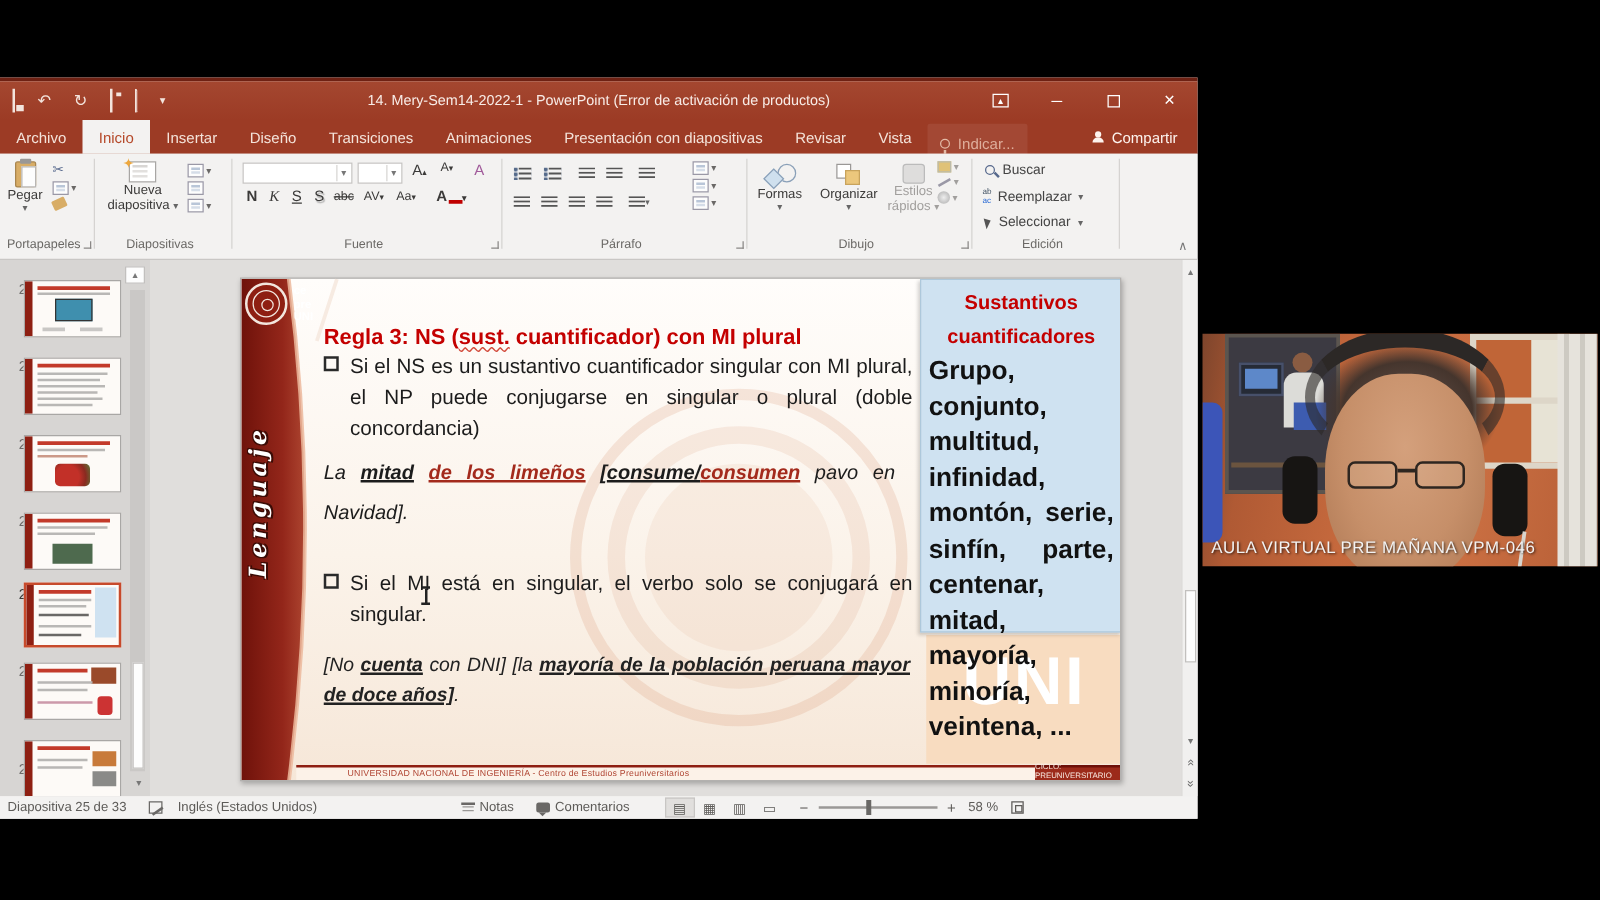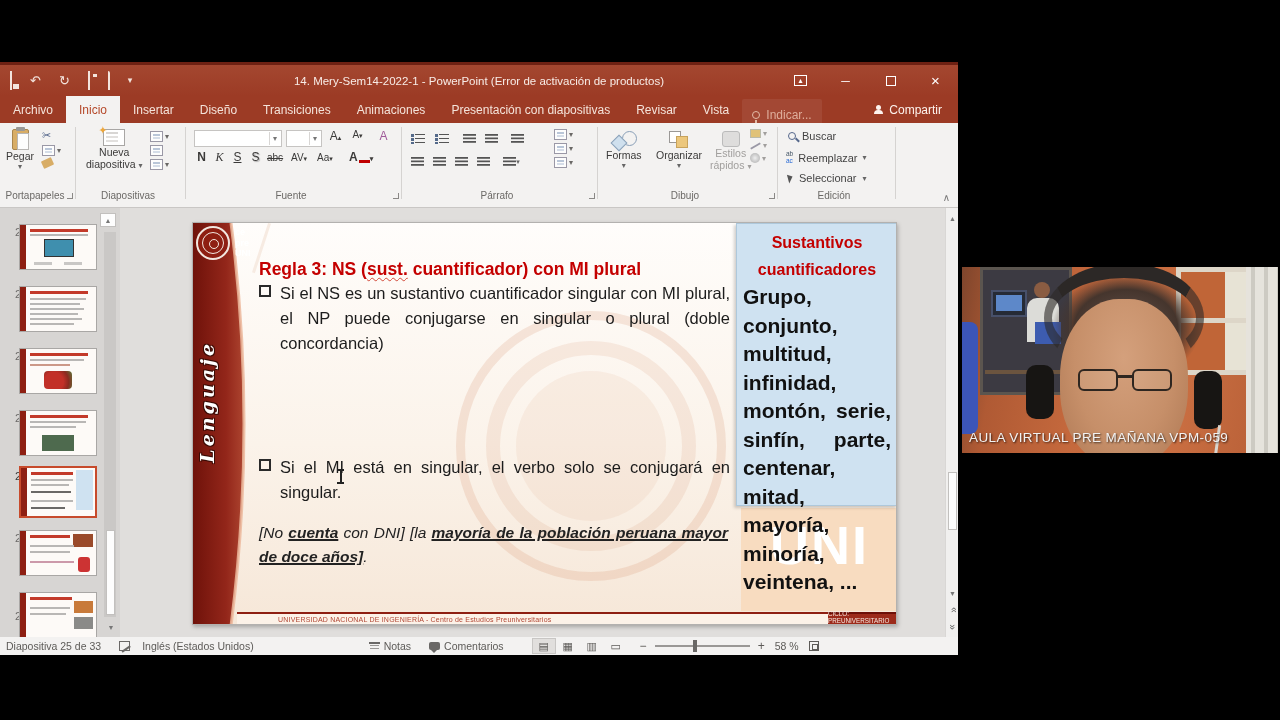--- a/index.html
+++ b/index.html
@@ -553,20 +553,23 @@
 
           <div class="slide-title">
             <span>Regla 3: NS (</span><span class="wavy">sust.</span><span> cuantificador) con MI plural</span>
           </div>
 
           <div class="brow" style="top:58px;">
             <span class="chk"></span>
             <span class="btxt">Si el NS es un sustantivo cuantificador singular con MI plural, el NP puede conjugarse en singular o plural (doble concordancia)</span>
           </div>
 
+          <div class="ex1">
+            <span>La </span><span class="seg-bu">mitad</span><span> </span><span class="seg-bu seg-red">de los limeños</span><span style="font-weight:bold;"> [</span><span class="seg-bu">consume/</span><span class="seg-bu seg-red">consumen</span> <span>pavo en Navidad].</span>
+          </div>
 
           <div class="brow" style="top:232px;">
             <span class="chk"></span>
             <span class="btxt">Si el MI está en singular, el verbo solo se conjugará en singular.</span>
           </div>
 
           <div class="ex2">
             <span>[No </span><span class="seg-bu">cuenta</span><span> con DNI] [la </span><span class="seg-bu">mayoría  de la población peruana mayor</span> <span class="seg-bu">de doce años]</span><span>.</span>
           </div>
 
@@ -650,16 +653,16 @@
     <span class="face"></span>
     <span class="glasses">
       <span class="lens l"></span>
       <span class="bridge"></span>
       <span class="lens r"></span>
     </span>
     <span class="earcup-l"></span>
     <span class="earcup-r"></span>
     <span class="cable"></span>
 
-    <span class="cam-label">AULA VIRTUAL PRE MAÑANA VPM-059</span>
+    <span class="cam-label">AULA VIRTUAL PRE MAÑANA VPM-046</span>
   </div>
 
 </div>
 
 </body></html>

